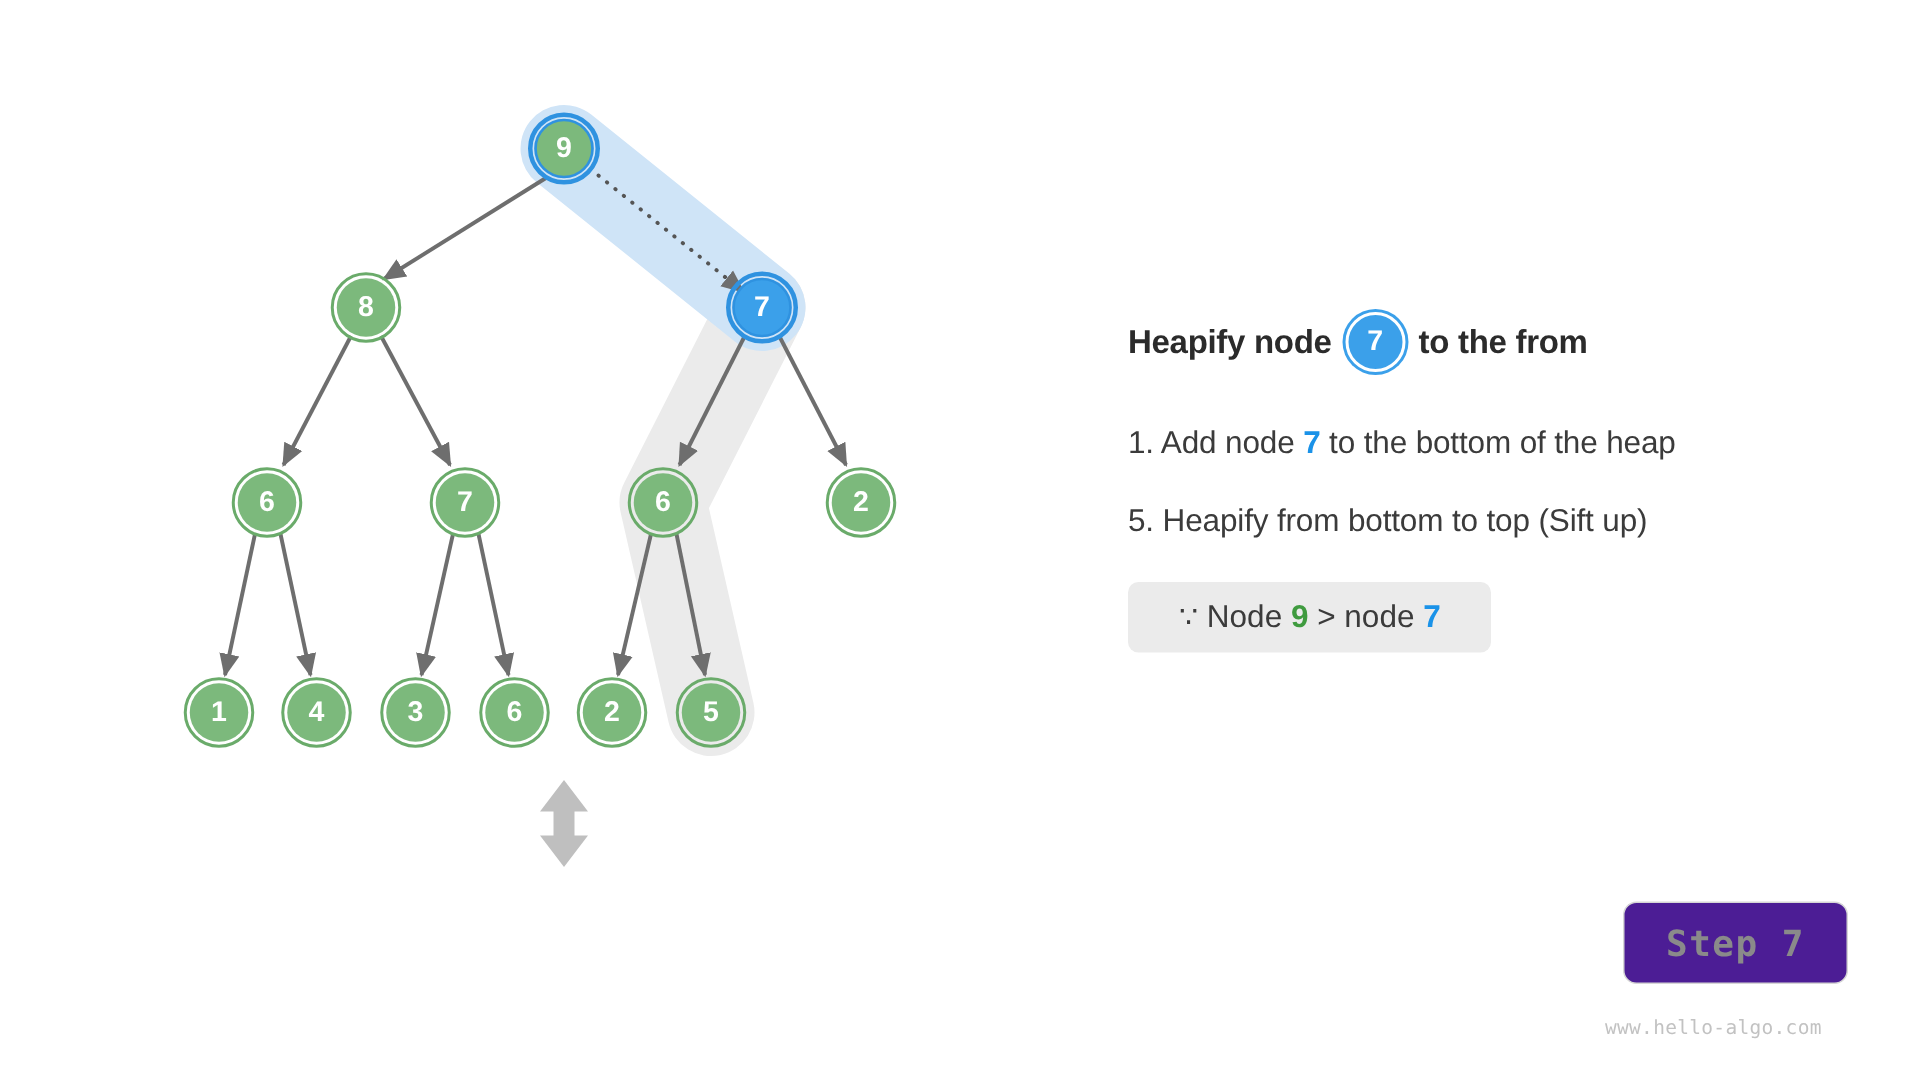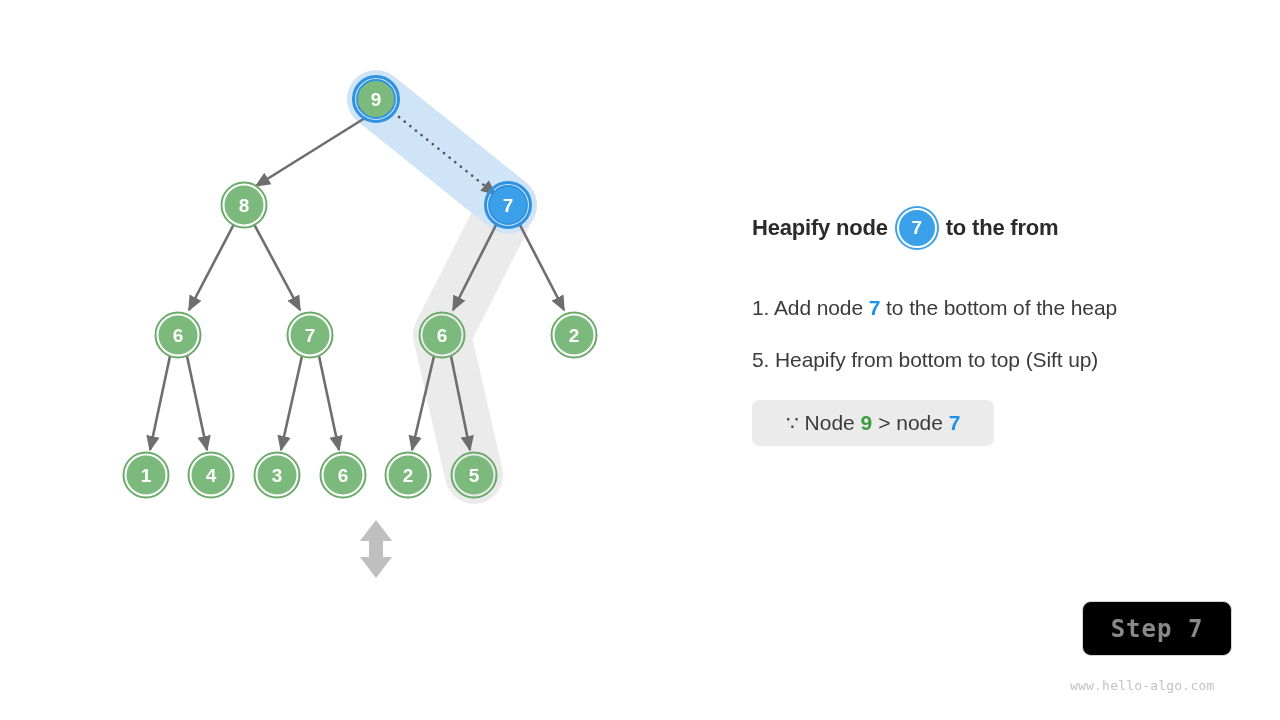--- a/index.html
+++ b/index.html
@@ -23,37 +23,37 @@
     letter-spacing:-0.2px;
   }
   .badge-circle{
     width:36px;height:36px;border-radius:50%;
     background:#3ba0ea;border:2.5px solid #ffffff;
     box-shadow:0 0 0 2px #3ba0ea;
     color:#ffffff;font-size:19px;font-weight:bold;
     display:flex;align-items:center;justify-content:center;
     flex:0 0 auto;
   }
-  .steps{margin-top:48px;}
+  .steps{margin-top:36px;}
   .step-line{
     font-size:21px;color:#3b3b3b;margin-bottom:28px;white-space:nowrap;
     letter-spacing:-0.1px;
   }
   .num-blue{color:#1a92e8;font-weight:bold;}
   .num-green{color:#3f9b3f;font-weight:bold;}
   .reason-box{
     display:inline-block;background:#ebebeb;border-radius:7px;
     padding:11px 34px;font-size:21px;color:#3b3b3b;white-space:nowrap;
   }
   .because{font-size:20px;}
 
   
   .step-badge{
     position:absolute;left:1082px;top:601px;width:148px;height:53px;
-    border:1.5px solid #d6d6d6;border-radius:9px;background:#000000;
+    border:1.5px solid #d6d6d6;border-radius:9px;background:#4c1d95;
     display:flex;align-items:center;justify-content:center;
     font-family:"DejaVu Sans Mono", monospace;
     font-size:24px;font-weight:bold;color:#8a8a8a;letter-spacing:1px;
   }
   .watermark{
     position:absolute;left:1070px;top:678px;width:172px;text-align:left;
     font-family:"DejaVu Sans Mono", monospace;
     font-size:13px;color:#c2c2c2;letter-spacing:0.2px;
   }
 </style>

